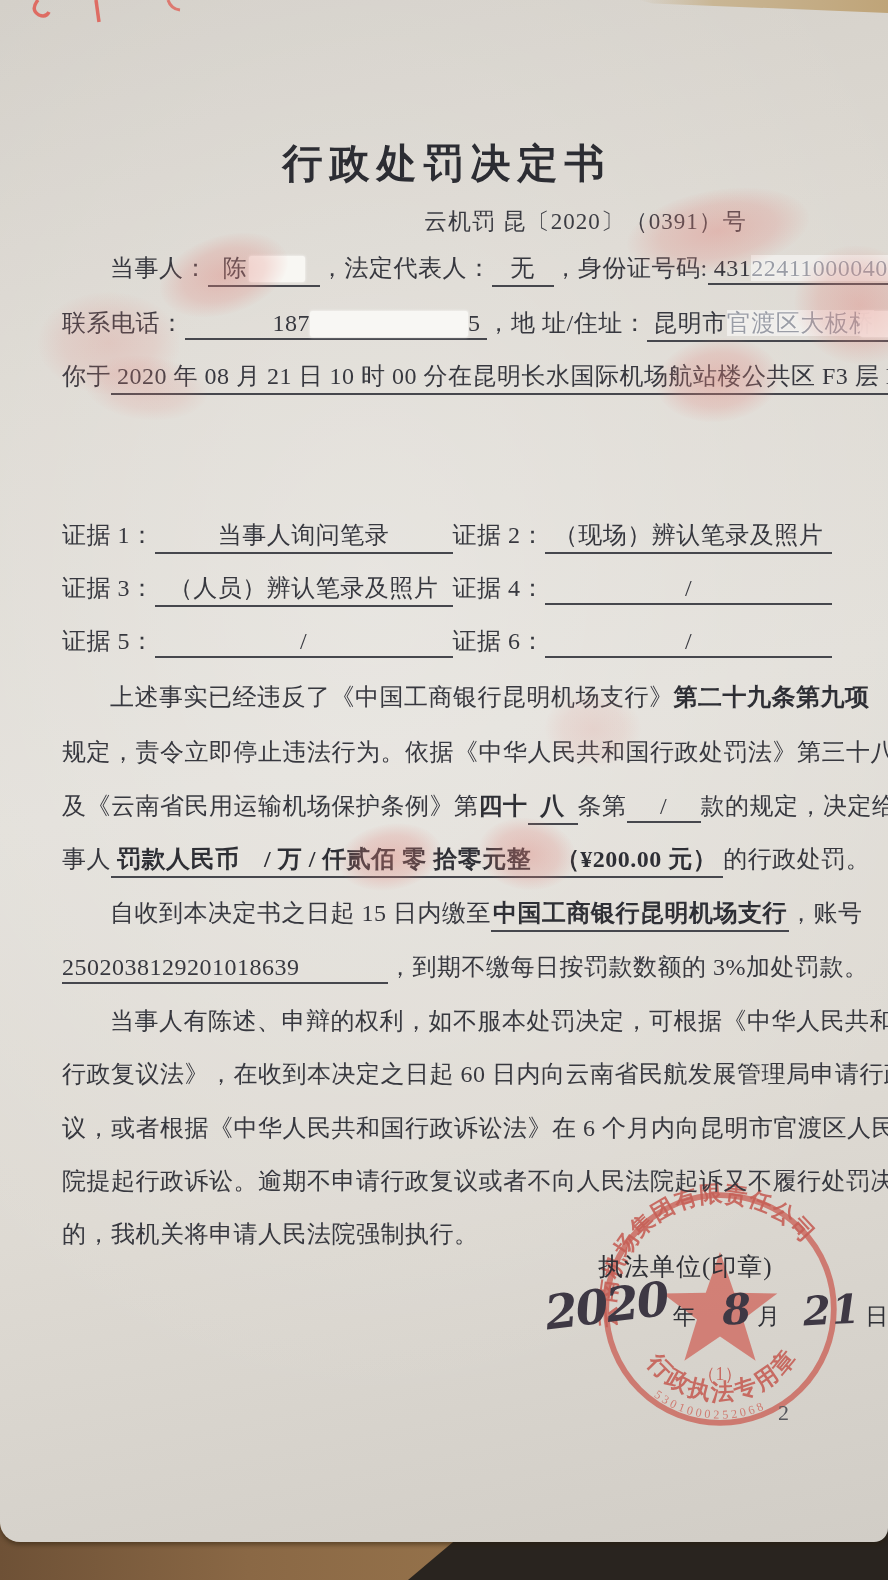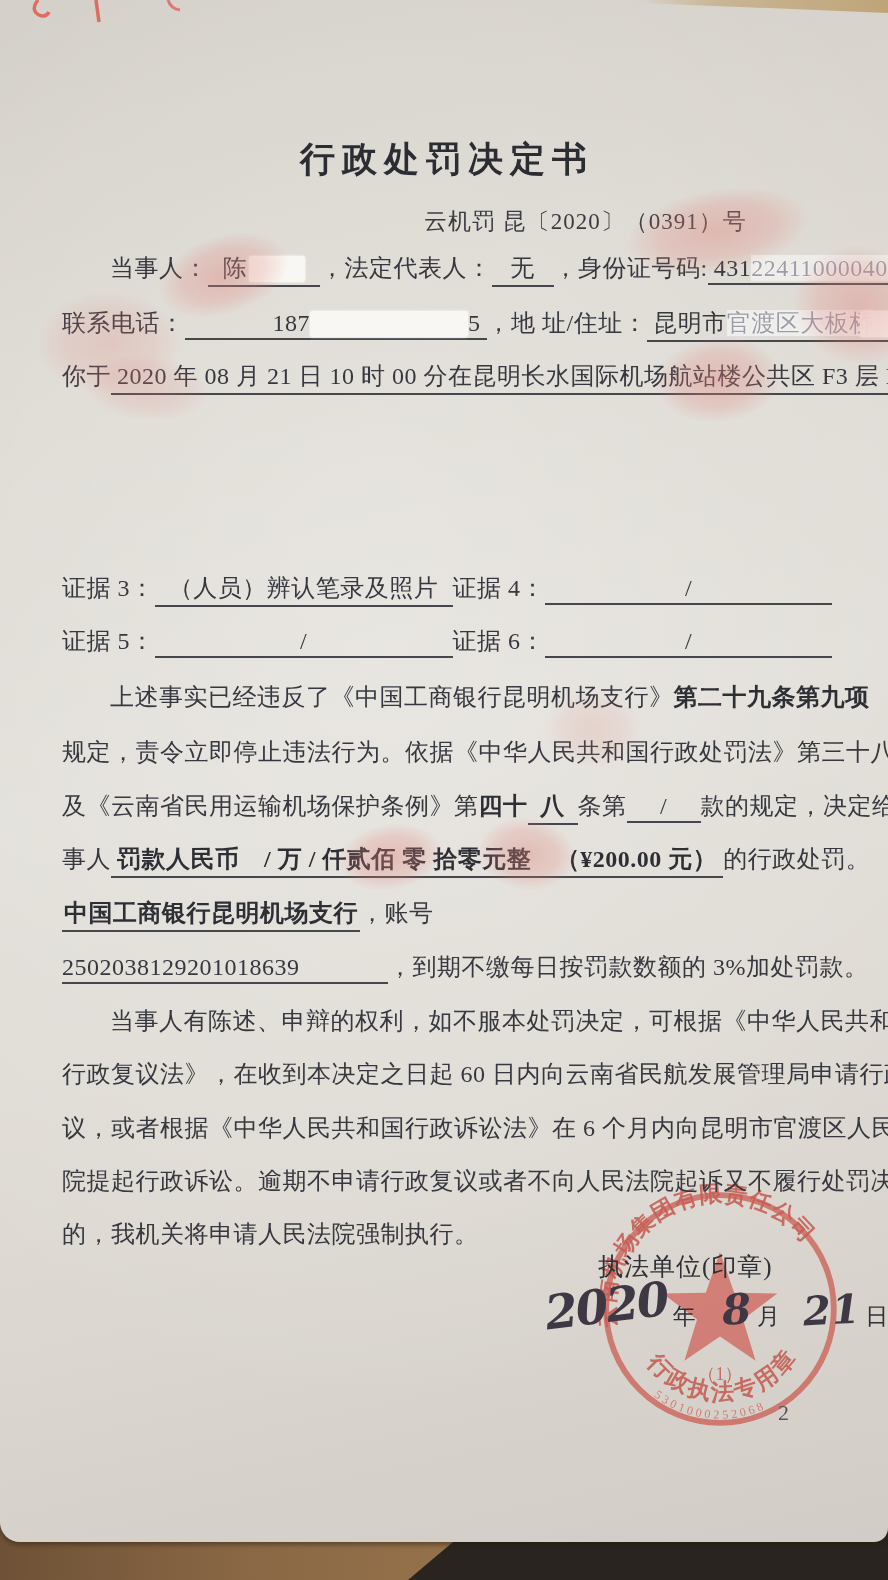--- a/index.html
+++ b/index.html
@@ -25,21 +25,21 @@
     position:absolute;top:0;right:0;width:250px;height:13px;z-index:2;
     background:linear-gradient(90deg,rgba(201,182,149,0) 0%,#c9b695 30%,#bfa478 100%);
     clip-path:polygon(0 0,100% 0,100% 100%,6% 26%);
   }
   .line{
     position:absolute;left:62px;right:56px;z-index:3;
     display:flex;align-items:baseline;white-space:nowrap;
     font-size:24px;color:#37383f;letter-spacing:.5px;height:36px;
   }
   .line span{white-space:nowrap;}
-  .title-line{justify-content:center;font-size:35px;font-weight:bold;letter-spacing:7px;color:#2c2d33;font-family:Liberation Mono, monospace;}
+  .title-line{justify-content:center;font-size:40px;font-weight:bold;letter-spacing:7px;color:#2c2d33;font-family:Liberation Mono, monospace;}
   .num-line{left:424px;right:auto;font-size:23px;letter-spacing:1px;color:#3a3b42;}
   .u{
     border-bottom:2px solid #46474d;text-align:center;padding:0 6px 1px;
     display:inline-block;
   }
   .grow{flex:1;}
   .b{font-weight:bold;color:#2e2f35;}
   .indent{padding-left:48px;}
   .wo{
     display:inline-block;background:rgba(250,249,245,.93);height:26px;vertical-align:-6px;
@@ -132,20 +132,26 @@
     <span>，地 址/住址：</span>
     <span class="u grow" style="text-align:left"><span>昆明市</span><span class="smudge">官渡区大板桥</span><span class="wo" style="width:56px;margin-left:-14px"></span></span>
 
   </div>
 
   <div class="line" style="top:360px">
     <span>你于 </span>
     <span class="u grow" style="text-align:left">2020 年 08 月 21 日 10 时 00 分在昆明长水国际机场航站楼公共区 F3 层 D</span>
   </div>
 
+  <div class="line" style="top:519px">
+    <span>证据 1：</span>
+    <span class="u" style="width:286px">当事人询问笔录</span>
+    <span>证据 2：</span>
+    <span class="u grow">（现场）辨认笔录及照片</span>
+  </div>
   <div class="line" style="top:572px">
     <span>证据 3：</span>
     <span class="u" style="width:286px">（人员）辨认笔录及照片</span>
     <span>证据 4：</span>
     <span class="u grow">/</span>
   </div>
   <div class="line" style="top:625px">
     <span>证据 5：</span>
     <span class="u" style="width:286px">/</span>
     <span>证据 6：</span>
@@ -168,20 +174,21 @@
     <span class="u" style="min-width:62px">/</span>
     <span>款的规定，决定给予当</span>
   </div>
   <div class="line" style="top:843px">
     <span>事人</span>
     <span class="u b" style="text-align:left">罚款人民币　/ 万 / 仟贰佰 零 拾零元整　（¥200.00 元）</span>
     <span>的行政处罚。</span>
   </div>
 
   <div class="line" style="top:897px">
+    <span class="indent">自收到本决定书之日起 15 日内缴至</span>
     <span class="u b" style="padding:0 2px 1px">中国工商银行昆明机场支行</span>
     <span>，账号</span>
   </div>
   <div class="line" style="top:951px">
     <span class="u" style="min-width:320px;text-align:left;padding-left:0">2502038129201018639</span>
     <span>，到期不缴每日按罚款数额的 3%加处罚款。</span>
   </div>
 
   <div class="line" style="top:1005px">
     <span class="indent">当事人有陈述、申辩的权利，如不服本处罚决定，可根据《中华人民共和国</span>

